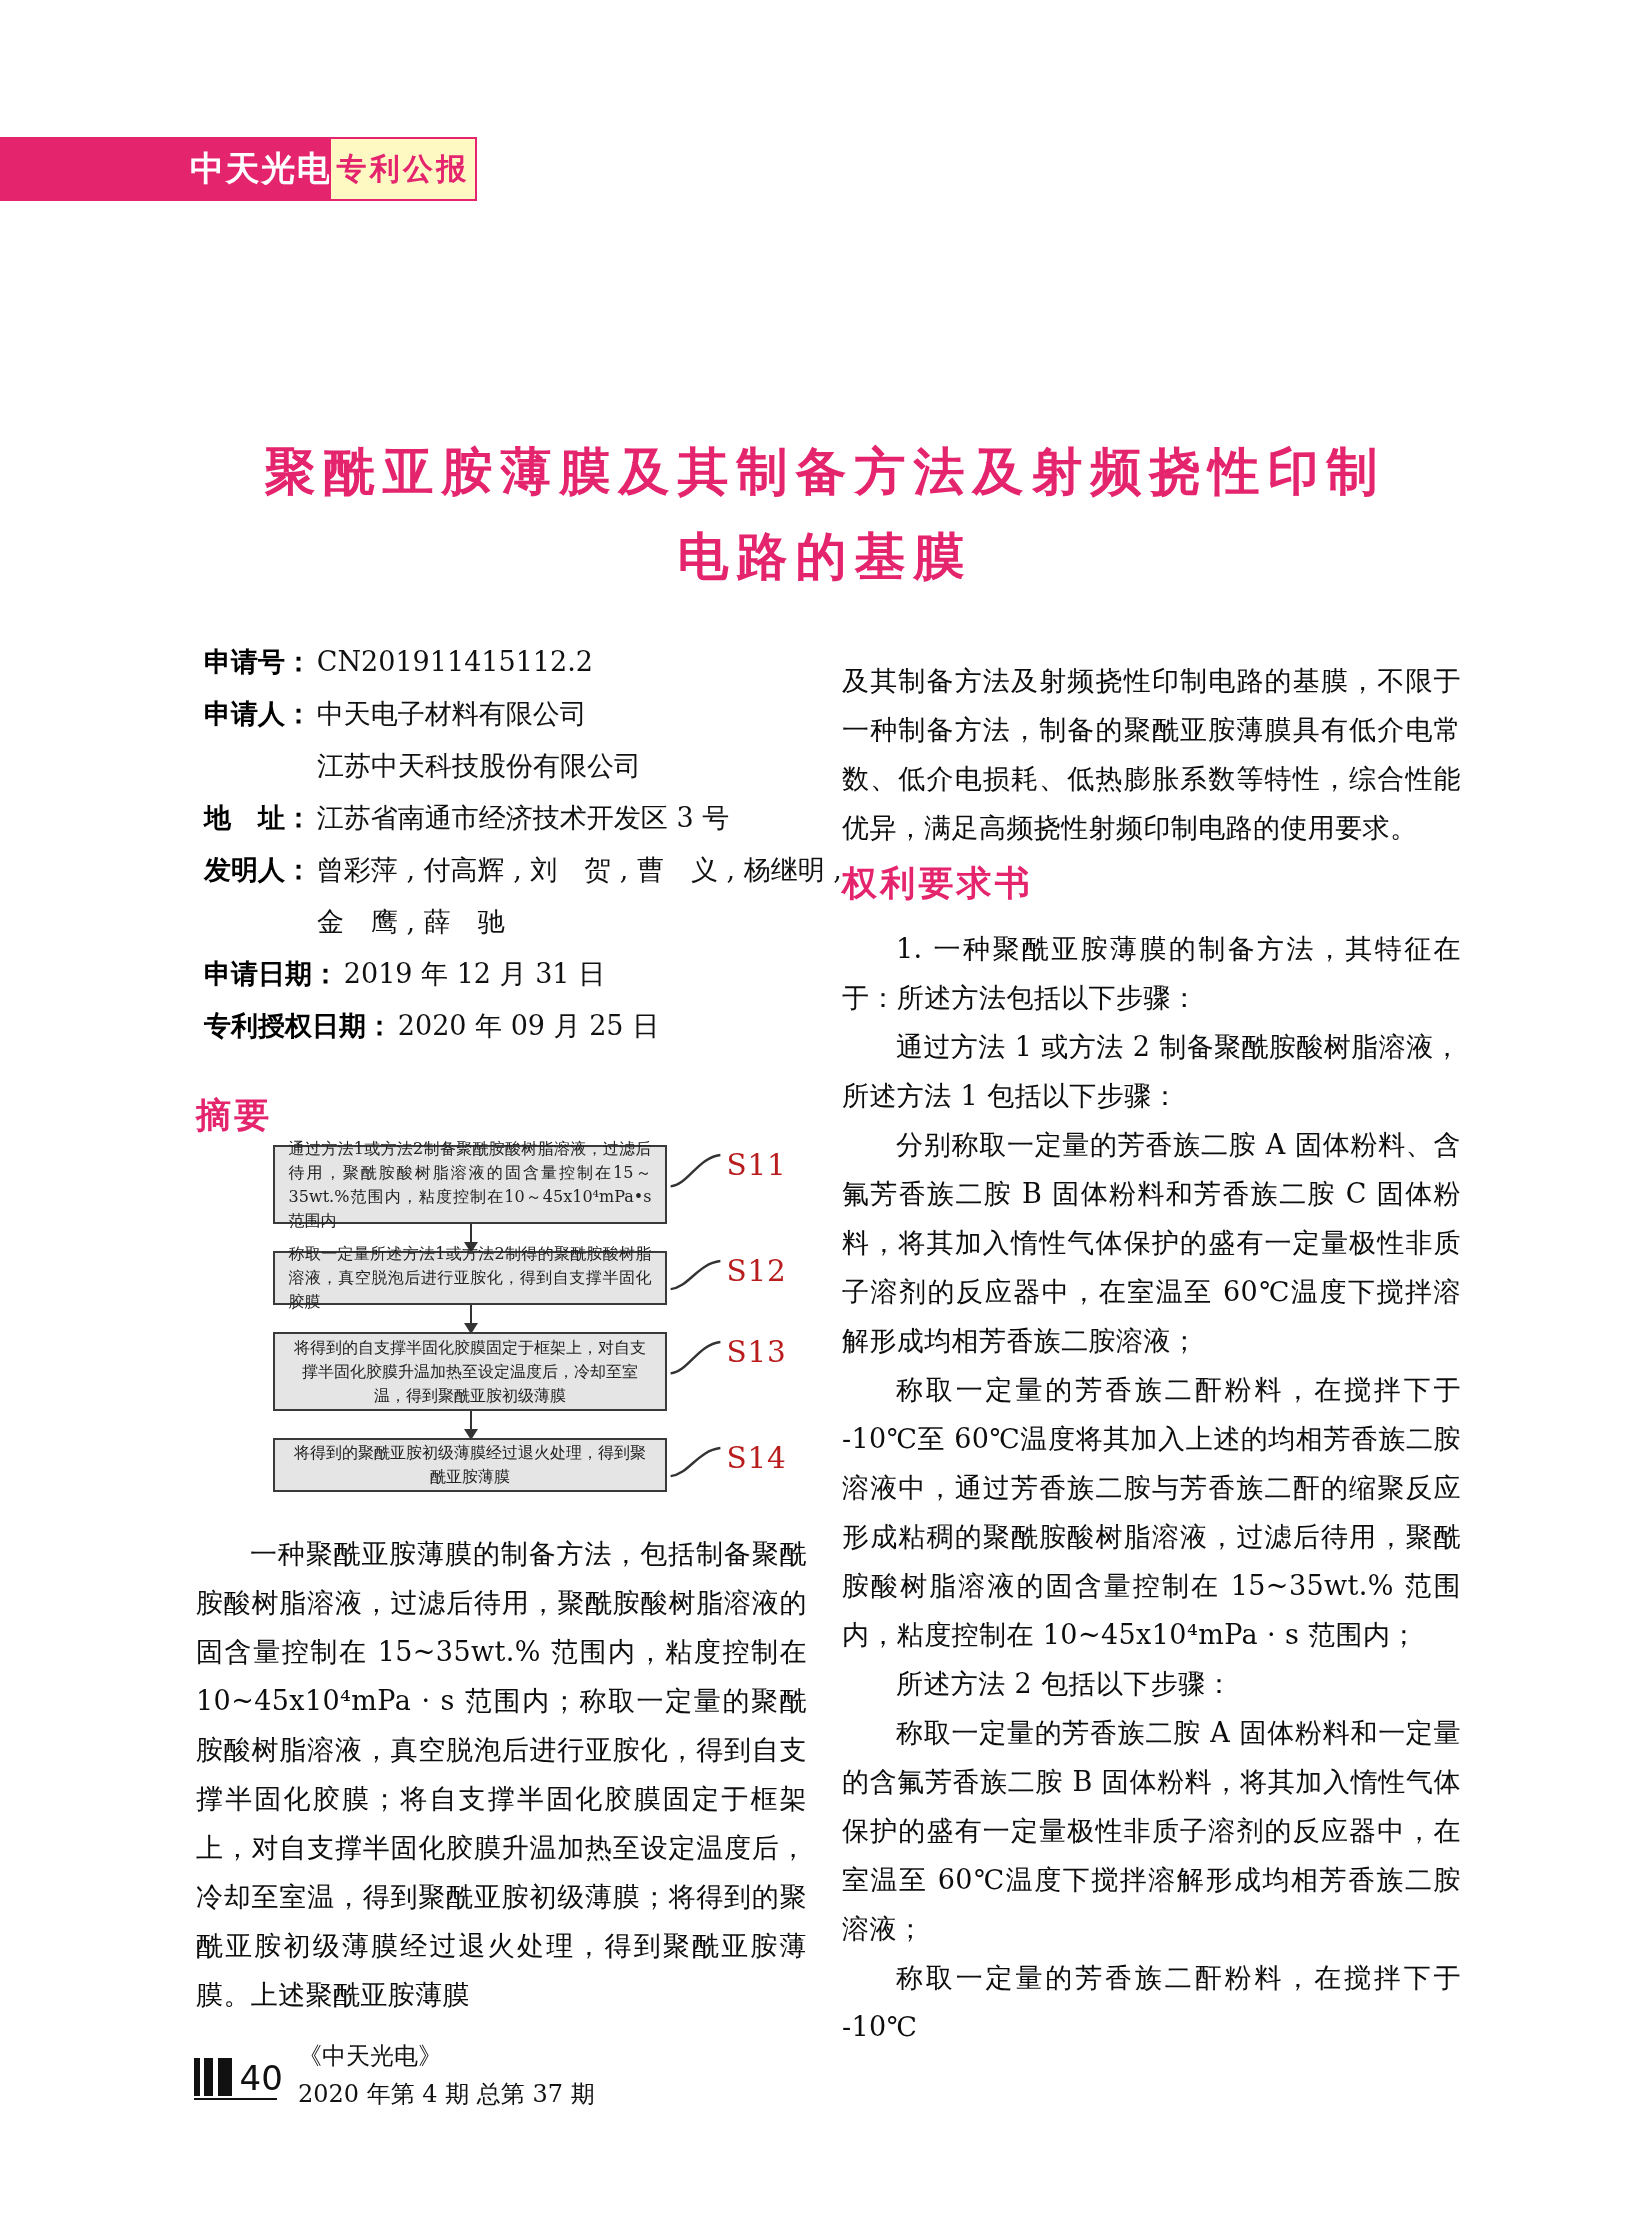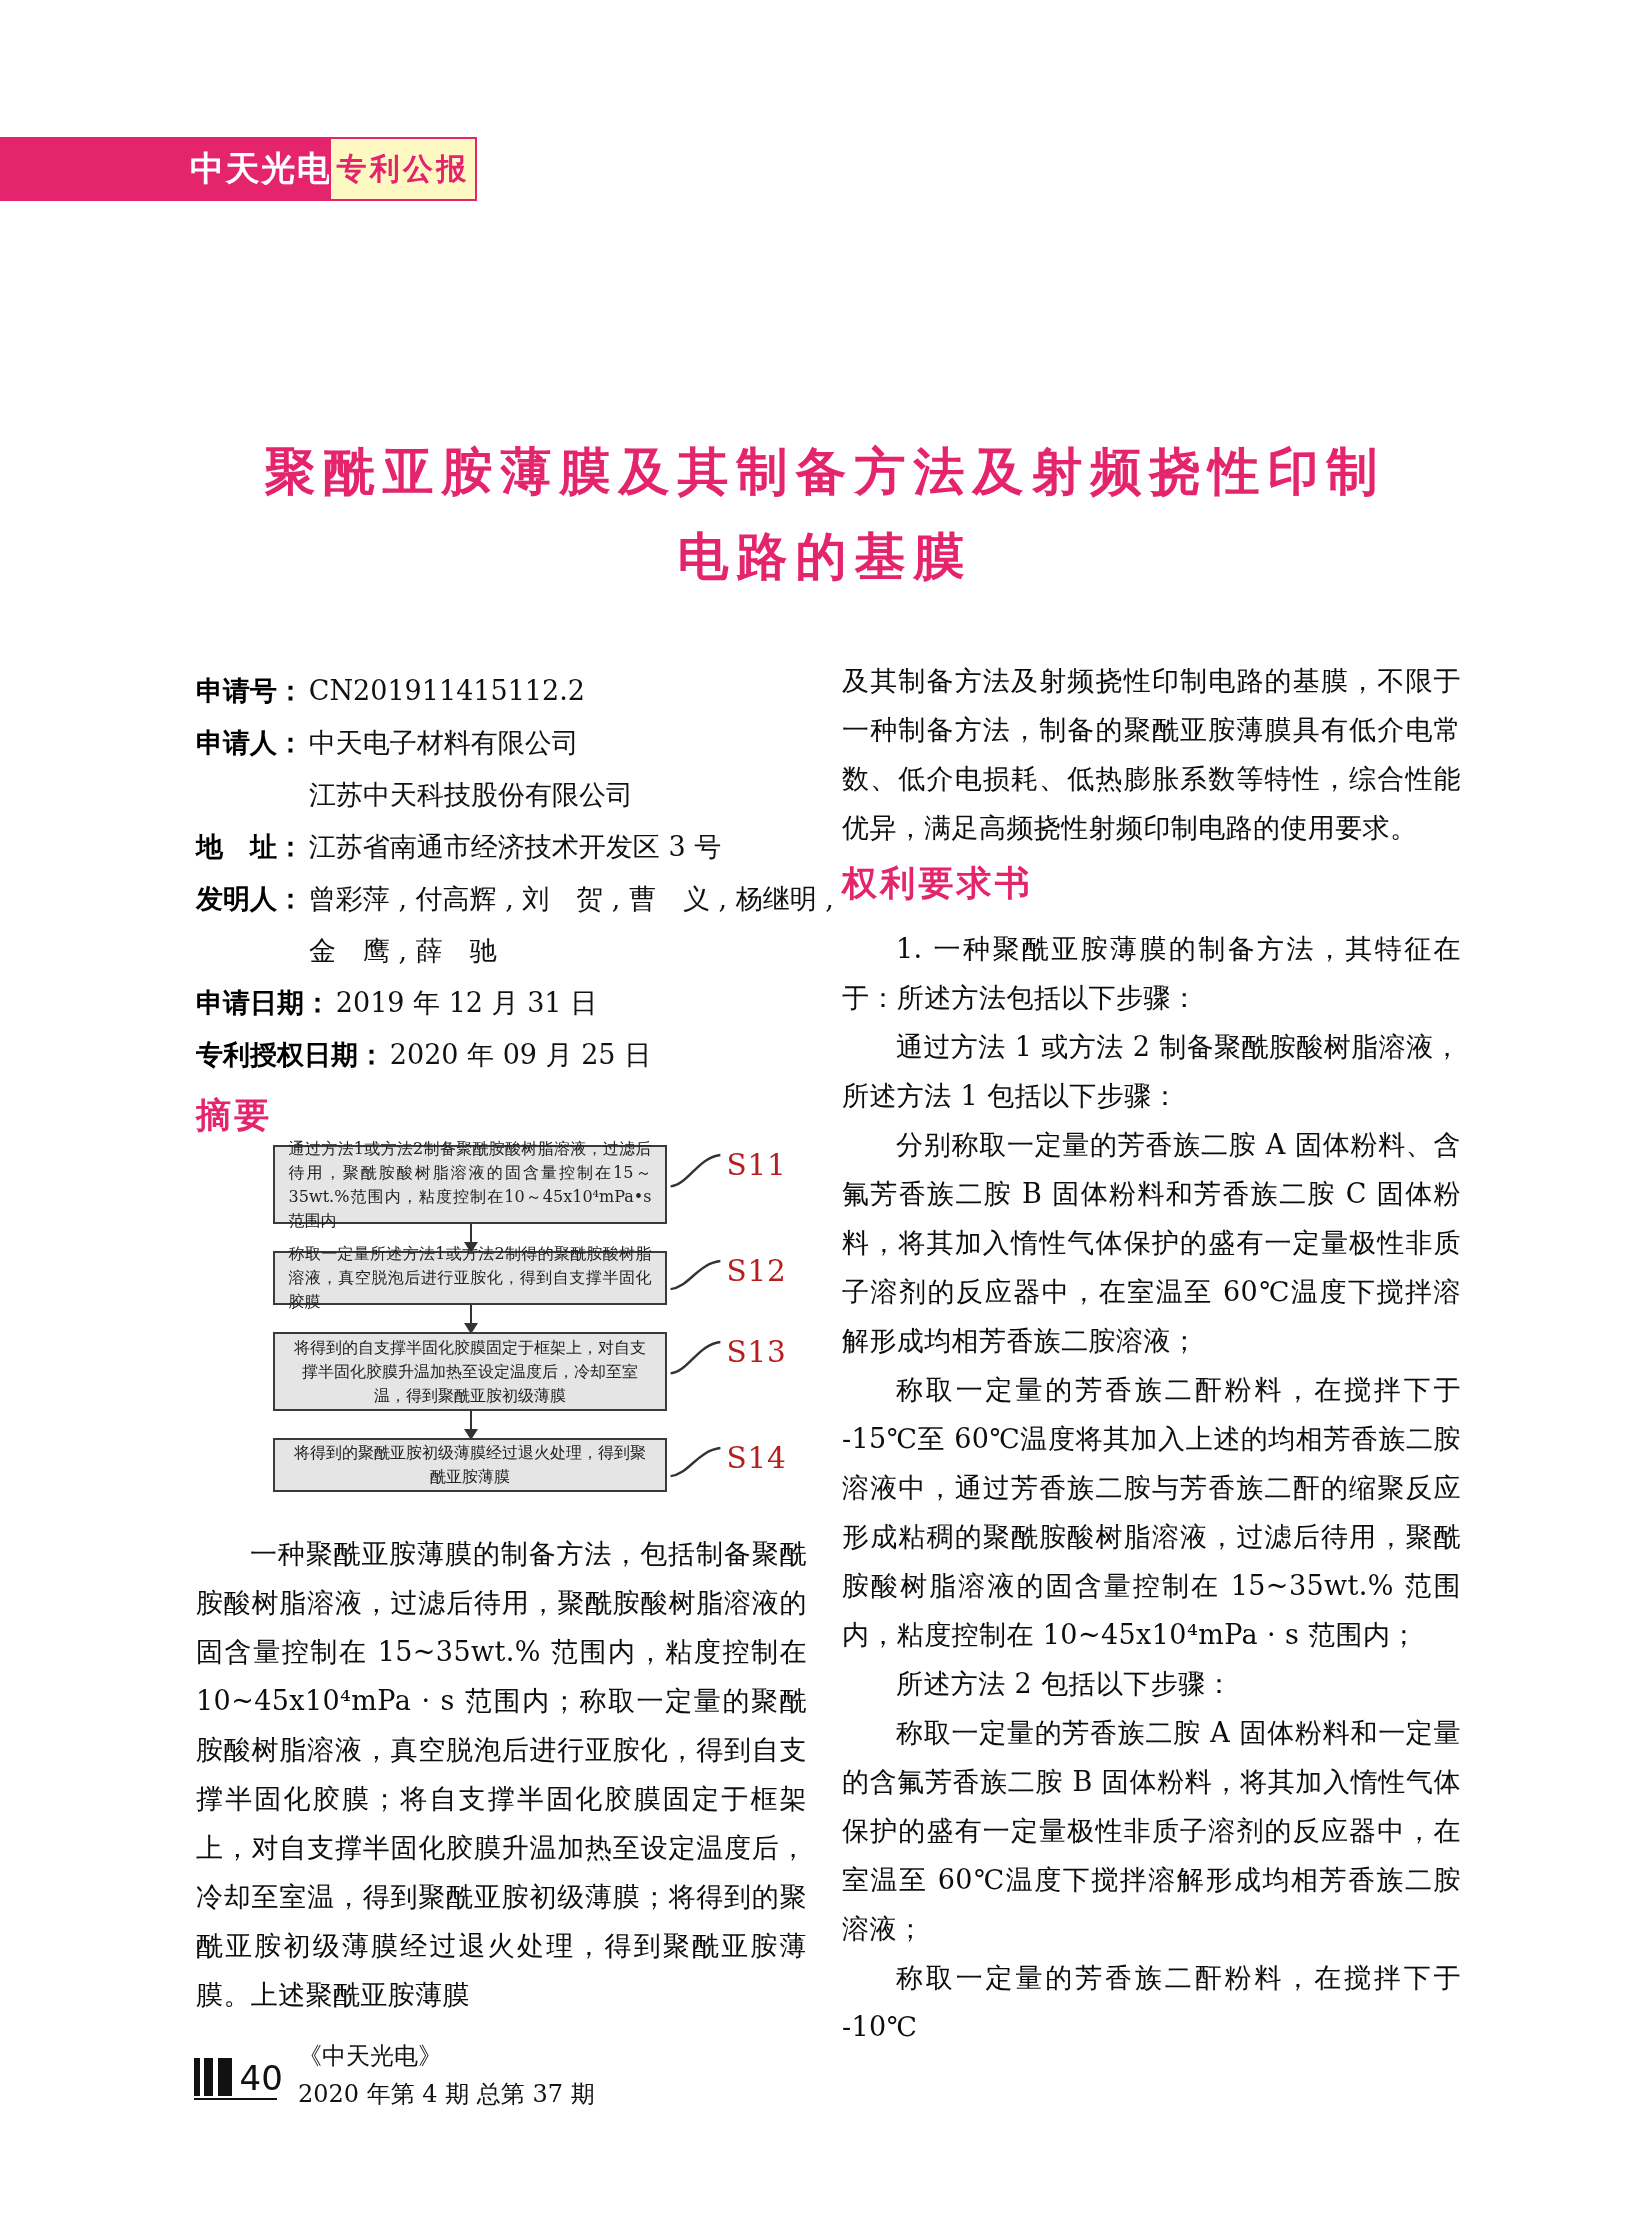--- a/index.html
+++ b/index.html
@@ -33,21 +33,21 @@
   
   .doc-title{
     position:absolute;left:0;top:429px;width:1650px;
     text-align:center;color:var(--accent);
     font-weight:700;font-size:51px;line-height:85px;letter-spacing:8px;
   }
   
   .col-left{position:absolute;left:196px;width:611px;}
   .col-right{position:absolute;left:842px;width:619px;}
   
-  .meta{top:673px;}
+  .meta{top:644px;margin-left:8px;}
   .meta-row{display:flex;align-items:baseline;height:52px;font-size:27px;white-space:nowrap;}
   .meta-row .lab{font-family:"DejaVu Sans",sans-serif;font-weight:700;color:#000;}
   .meta-row .val{margin-left:4.8px;}
   .meta-row.cont .val{margin-left:113px;}
   
   .sec-head{
     position:absolute;color:var(--accent);
     font-family:"DejaVu Sans",sans-serif;font-weight:700;
     font-size:35px;letter-spacing:3.2px;white-space:nowrap;
   }
@@ -207,21 +207,21 @@
   <div class="col-right body-text" style="top:656px;">
     <p class="noindent">及其制备方法及射频挠性印制电路的基膜，不限于一种制备方法，制备的聚酰亚胺薄膜具有低介电常数、低介电损耗、低热膨胀系数等特性，综合性能优异，满足高频挠性射频印制电路的使用要求。</p>
   </div>
 
   <div class="sec-head" style="left:842px;top:860px;">权利要求书</div>
 
   <div class="col-right body-text" style="top:924px;line-height:49px;">
     <p>1. 一种聚酰亚胺薄膜的制备方法，其特征在于：所述方法包括以下步骤：</p>
     <p>通过方法 1 或方法 2 制备聚酰胺酸树脂溶液，所述方法 1 包括以下步骤：</p>
     <p>分别称取一定量的芳香族二胺 A 固体粉料、含氟芳香族二胺 B 固体粉料和芳香族二胺 C 固体粉料，将其加入惰性气体保护的盛有一定量极性非质子溶剂的反应器中，在室温至 60℃温度下搅拌溶解形成均相芳香族二胺溶液；</p>
-    <p>称取一定量的芳香族二酐粉料，在搅拌下于 -15℃至 60℃温度将其加入上述的均相芳香族二胺溶液中，通过芳香族二胺与芳香族二酐的缩聚反应形成粘稠的聚酰胺酸树脂溶液，过滤后待用，聚酰胺酸树脂溶液的固含量控制在 15~35wt.% 范围内，粘度控制在 10~45x10⁴mPa · s 范围内；</p>
+    <p>称取一定量的芳香族二酐粉料，在搅拌下于 -10℃至 60℃温度将其加入上述的均相芳香族二胺溶液中，通过芳香族二胺与芳香族二酐的缩聚反应形成粘稠的聚酰胺酸树脂溶液，过滤后待用，聚酰胺酸树脂溶液的固含量控制在 15~35wt.% 范围内，粘度控制在 10~45x10⁴mPa · s 范围内；</p>
     <p>所述方法 2 包括以下步骤：</p>
     <p>称取一定量的芳香族二胺 A 固体粉料和一定量的含氟芳香族二胺 B 固体粉料，将其加入惰性气体保护的盛有一定量极性非质子溶剂的反应器中，在室温至 60℃温度下搅拌溶解形成均相芳香族二胺溶液；</p>
     <p>称取一定量的芳香族二酐粉料，在搅拌下于 -10℃</p>
   </div>
 
   <div class="footer-page">
     <span class="bars">
         <i class="b1"></i>
         <i class="b2"></i>
         <i class="b3"></i>

